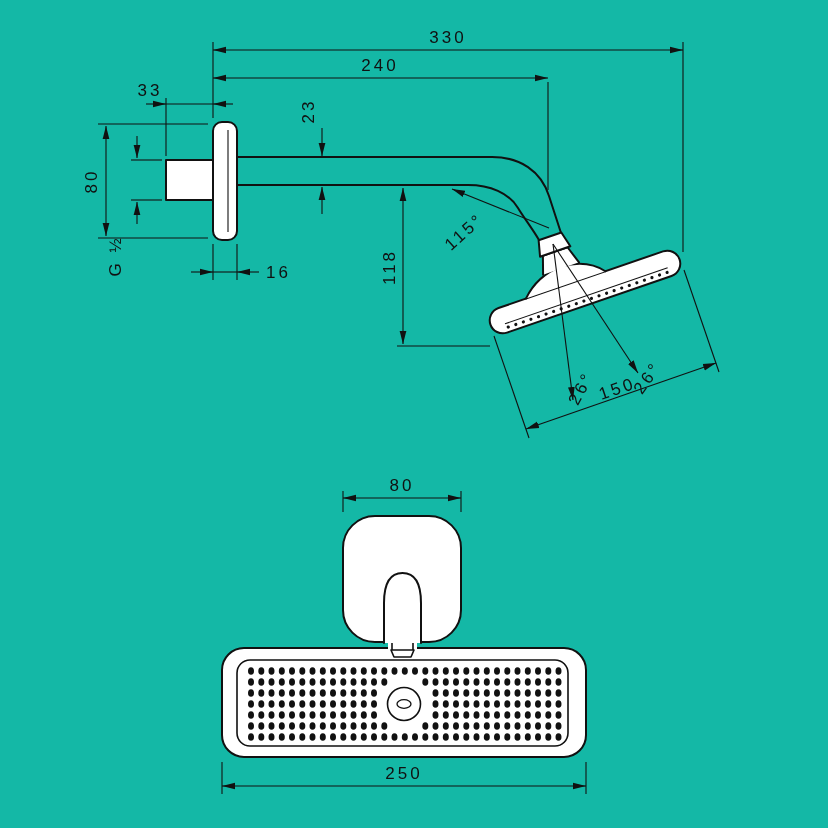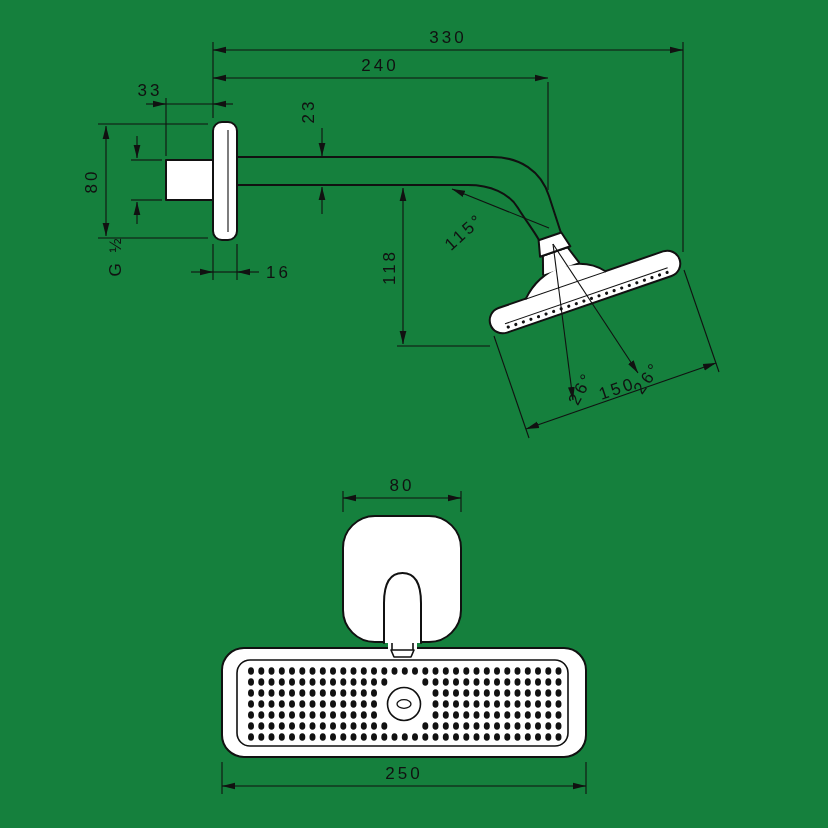--- a/index.html
+++ b/index.html
@@ -1,16 +1,16 @@
 <!DOCTYPE html>
 <html><head>
 <meta charset="utf-8">
 <style>
   html,body { margin:0; padding:0; background:#ffffff; }
-  .stage { position:relative; width:828px; height:828px; background:#15803d; overflow:hidden; }
+  .stage { position:relative; width:828px; height:828px; background:#14b8a6; overflow:hidden; }
   svg { position:absolute; inset:0; }
   .obj     { fill:#ffffff; stroke:#111111; stroke-width:2;   stroke-linejoin:round; stroke-linecap:round; }
   .objline { fill:none;    stroke:#111111; stroke-width:2;   stroke-linecap:round; }
   .mid     { fill:none;    stroke:#111111; stroke-width:1.6; }
   .thin    { fill:none;    stroke:#111111; stroke-width:1.1; }
   .dim     { fill:none;    stroke:#111111; stroke-width:1.1; }
   text { font: 17px "Liberation Sans", "DejaVu Sans", sans-serif; letter-spacing:3px; fill:#111111; text-anchor:middle; }
   text.start { text-anchor:start; }
   #nozzle-grid ellipse, #face-dots circle { fill:#111111; stroke:none; }
   .eraser { fill:#ffffff; stroke:none; }

